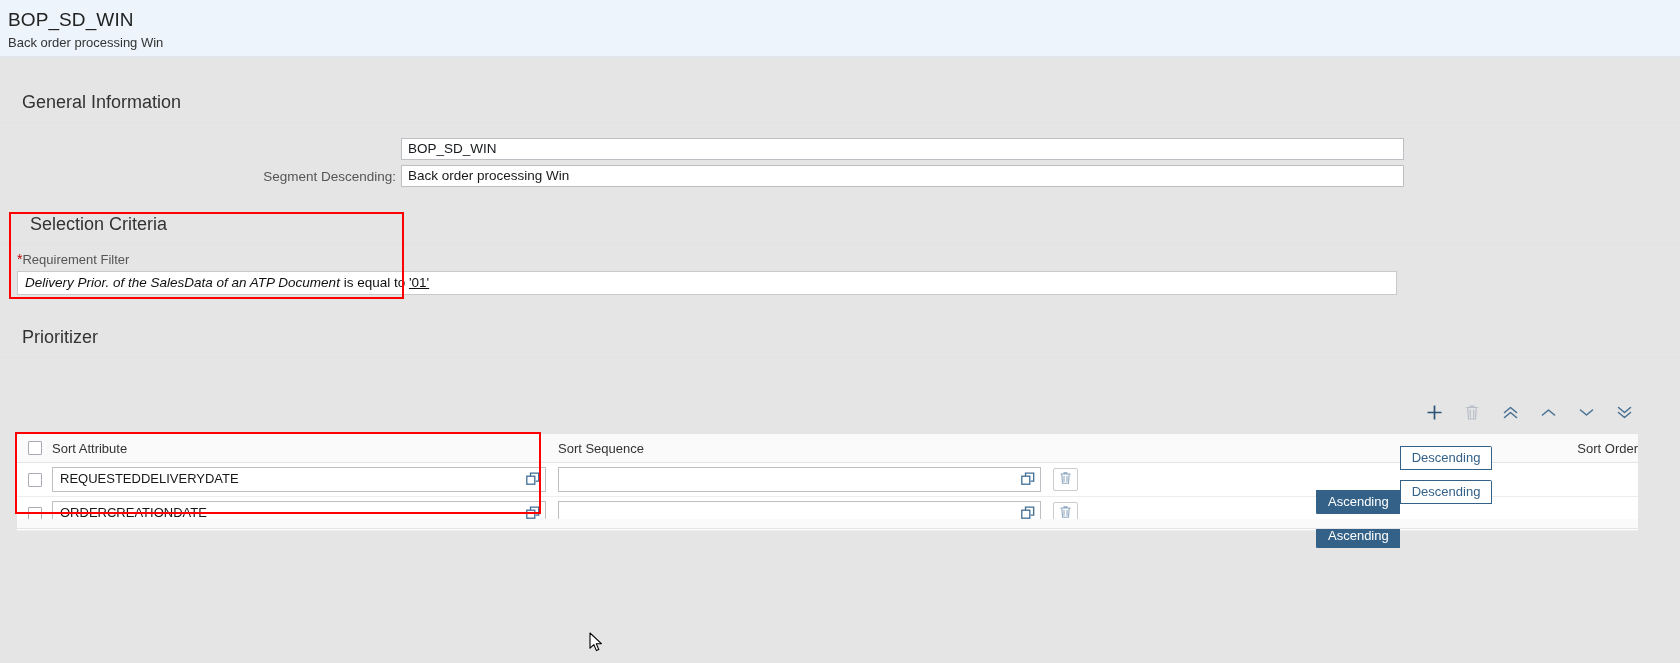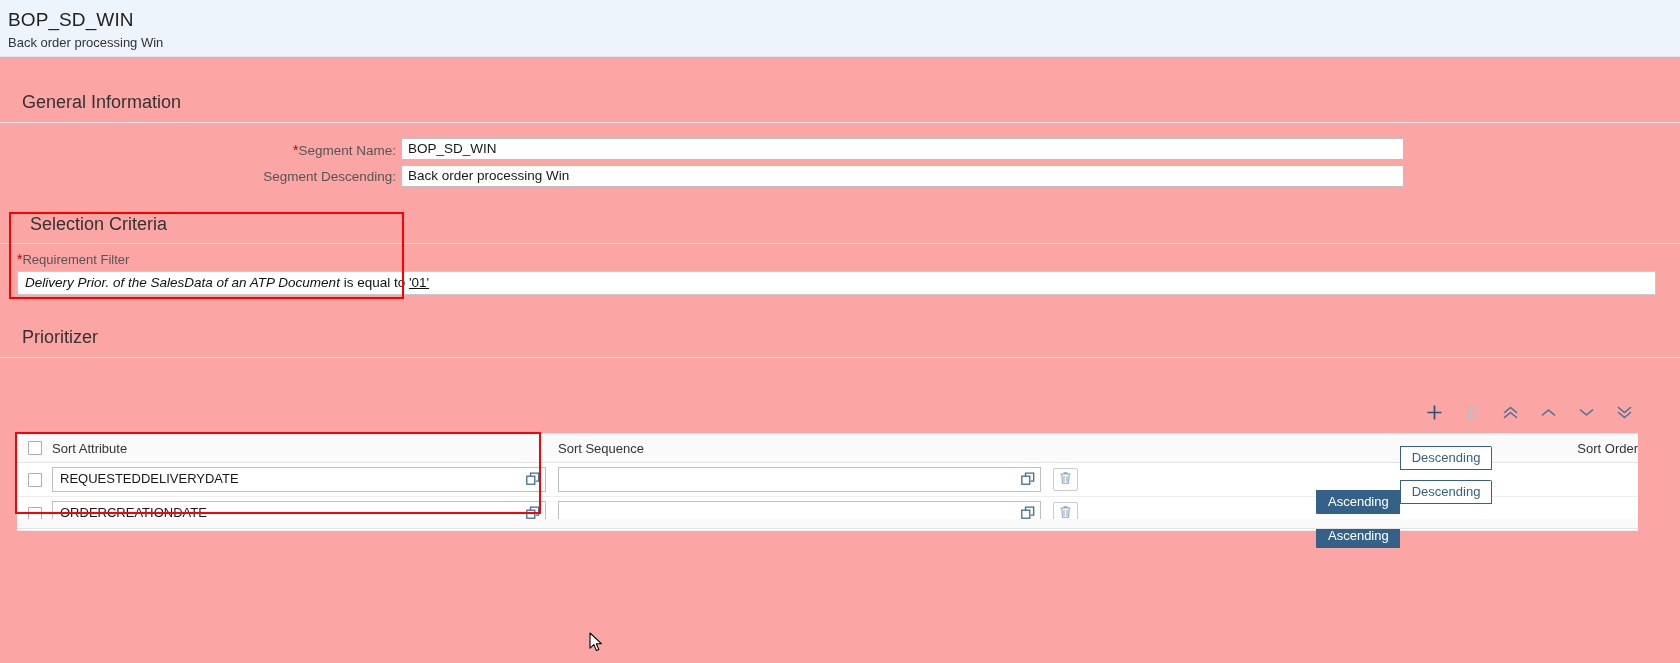--- a/index.html
+++ b/index.html
@@ -3,21 +3,21 @@
 <meta charset="utf-8">
 <style>
   * { box-sizing: border-box; }
   html, body {
     margin: 0; padding: 0;
     width: 1680px; height: 663px;
     background: #fff;
     font-family: "Liberation Sans", sans-serif;
     overflow: hidden;
   }
-  .page { position: relative; width: 1680px; height: 663px; background: #fca5a5; }
+  .page { position: relative; width: 1680px; height: 663px; background: #e5e5e5; }
 
   
   .obj-header {
     position: absolute; left: 0; top: 0; width: 1680px; height: 57px;
     background: #edf4fb;
     border-bottom: 1px solid #dfe6ee;
     padding: 8px 0 0 8px;
   }
   .obj-title {
     font-size: 19px; color: #222; line-height: 24px; letter-spacing: .1px;
@@ -50,21 +50,21 @@
 
   
   .sc-title { position: absolute; left: 8px; top: 214px; }
   .sc-rule  { position: absolute; left: 0; top: 243px; }
   .req-filter-label {
     position: absolute; left: 17px; top: 251px;
     font-size: 13px; color: #555;
   }
   .filter-box {
     position: absolute; left: 17px; top: 271px;
-    width: 1639px; height: 24px;
+    width: 1380px; height: 24px;
     border: 1px solid #c8cacd; background: #fff;
     font-size: 13.5px; color: #111;
     line-height: 22px; padding: 0 7px; white-space: nowrap; overflow: hidden;
   }
   .filter-box i { font-style: italic; }
   .filter-box u { text-decoration: underline; }
 
   .red-box {
     position: absolute;
     border: 2px solid #f00;
@@ -160,25 +160,20 @@
 <div class="page">
 
   <div class="obj-header">
     <div class="obj-title">BOP_SD_WIN</div>
     <div class="obj-subtitle">Back order processing Win</div>
   </div>
 
   <div class="section-title gi-title">General Information</div>
   <div class="hr gi-rule"></div>
 
-  <div class="form-row" style="left:0; top:139px; width:396px;">
-    <div class="form-label">
-      <span class="req-star">*</span><span>Segment Name:</span>
-    </div>
-  </div>
   <div class="field" style="left:401px; top:138px; width:1003px;">BOP_SD_WIN</div>
 
   <div class="form-row" style="left:0; top:166px; width:396px;">
     <div class="form-label">Segment Descending:</div>
   </div>
   <div class="field" style="left:401px; top:165px; width:1003px;">Back order processing Win</div>
 
   <div class="section-title sc-title">Selection Criteria</div>
   <div class="hr sc-rule"></div>
 

